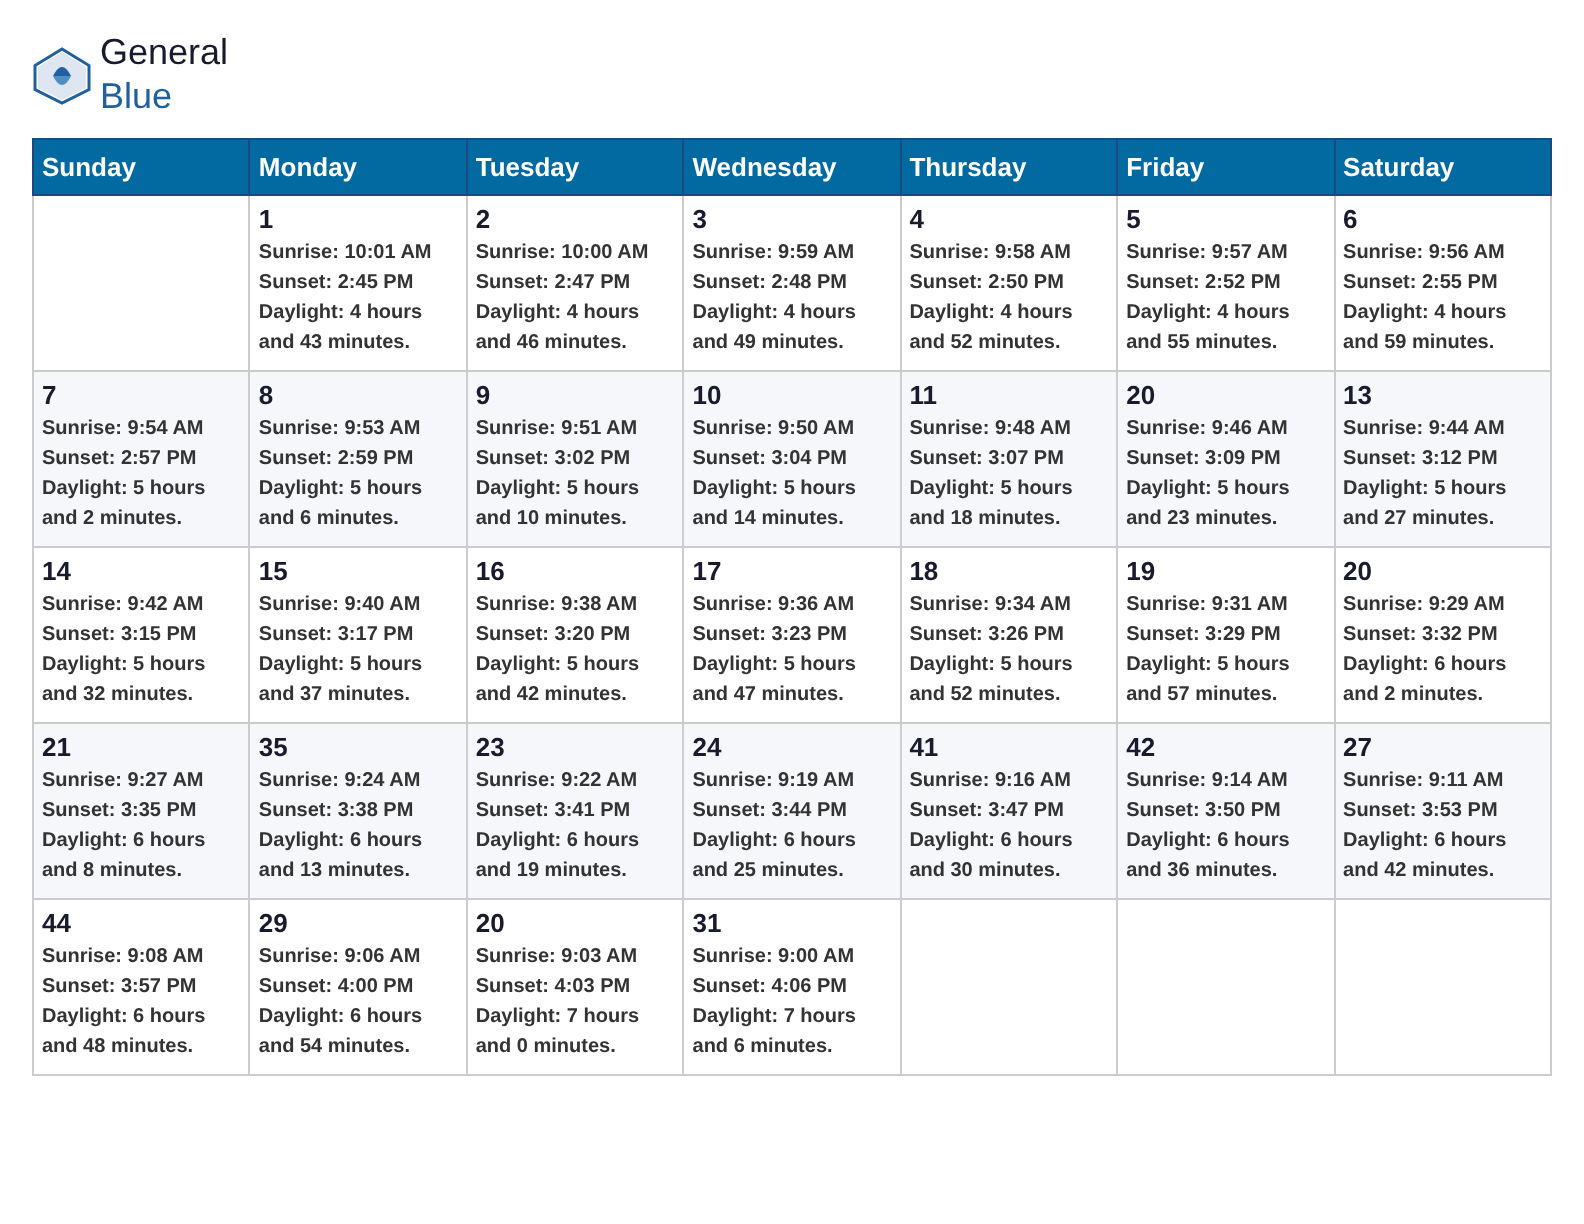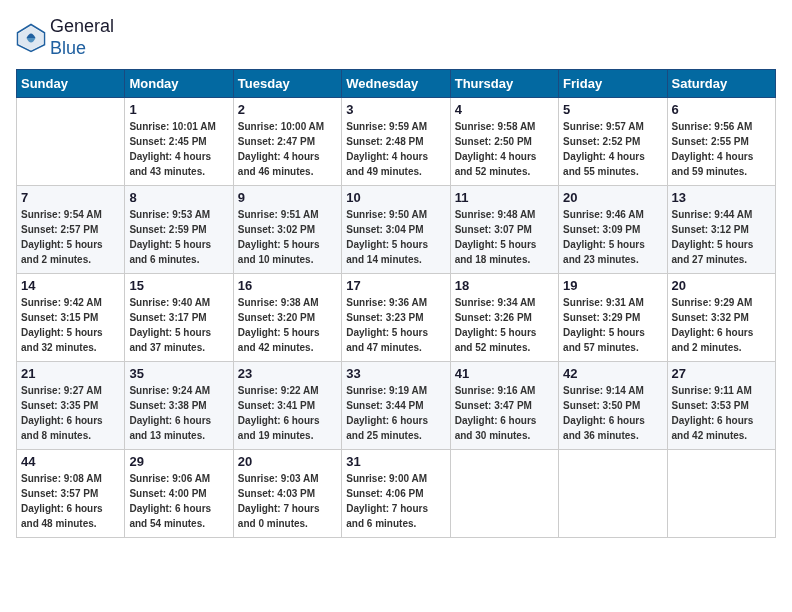--- a/index.html
+++ b/index.html
@@ -215,21 +215,21 @@
         </td>
         <td>
           <div class="day-number">35</div>
           <div class="day-info">Sunrise: 9:24 AM<br>Sunset: 3:38 PM<br>Daylight: 6 hours and 13 minutes.</div>
         </td>
         <td>
           <div class="day-number">23</div>
           <div class="day-info">Sunrise: 9:22 AM<br>Sunset: 3:41 PM<br>Daylight: 6 hours and 19 minutes.</div>
         </td>
         <td>
-          <div class="day-number">33</div>
+          <div class="day-number">24</div>
           <div class="day-info">Sunrise: 9:19 AM<br>Sunset: 3:44 PM<br>Daylight: 6 hours and 25 minutes.</div>
         </td>
         <td>
           <div class="day-number">41</div>
           <div class="day-info">Sunrise: 9:16 AM<br>Sunset: 3:47 PM<br>Daylight: 6 hours and 30 minutes.</div>
         </td>
         <td>
           <div class="day-number">42</div>
           <div class="day-info">Sunrise: 9:14 AM<br>Sunset: 3:50 PM<br>Daylight: 6 hours and 36 minutes.</div>
         </td>

